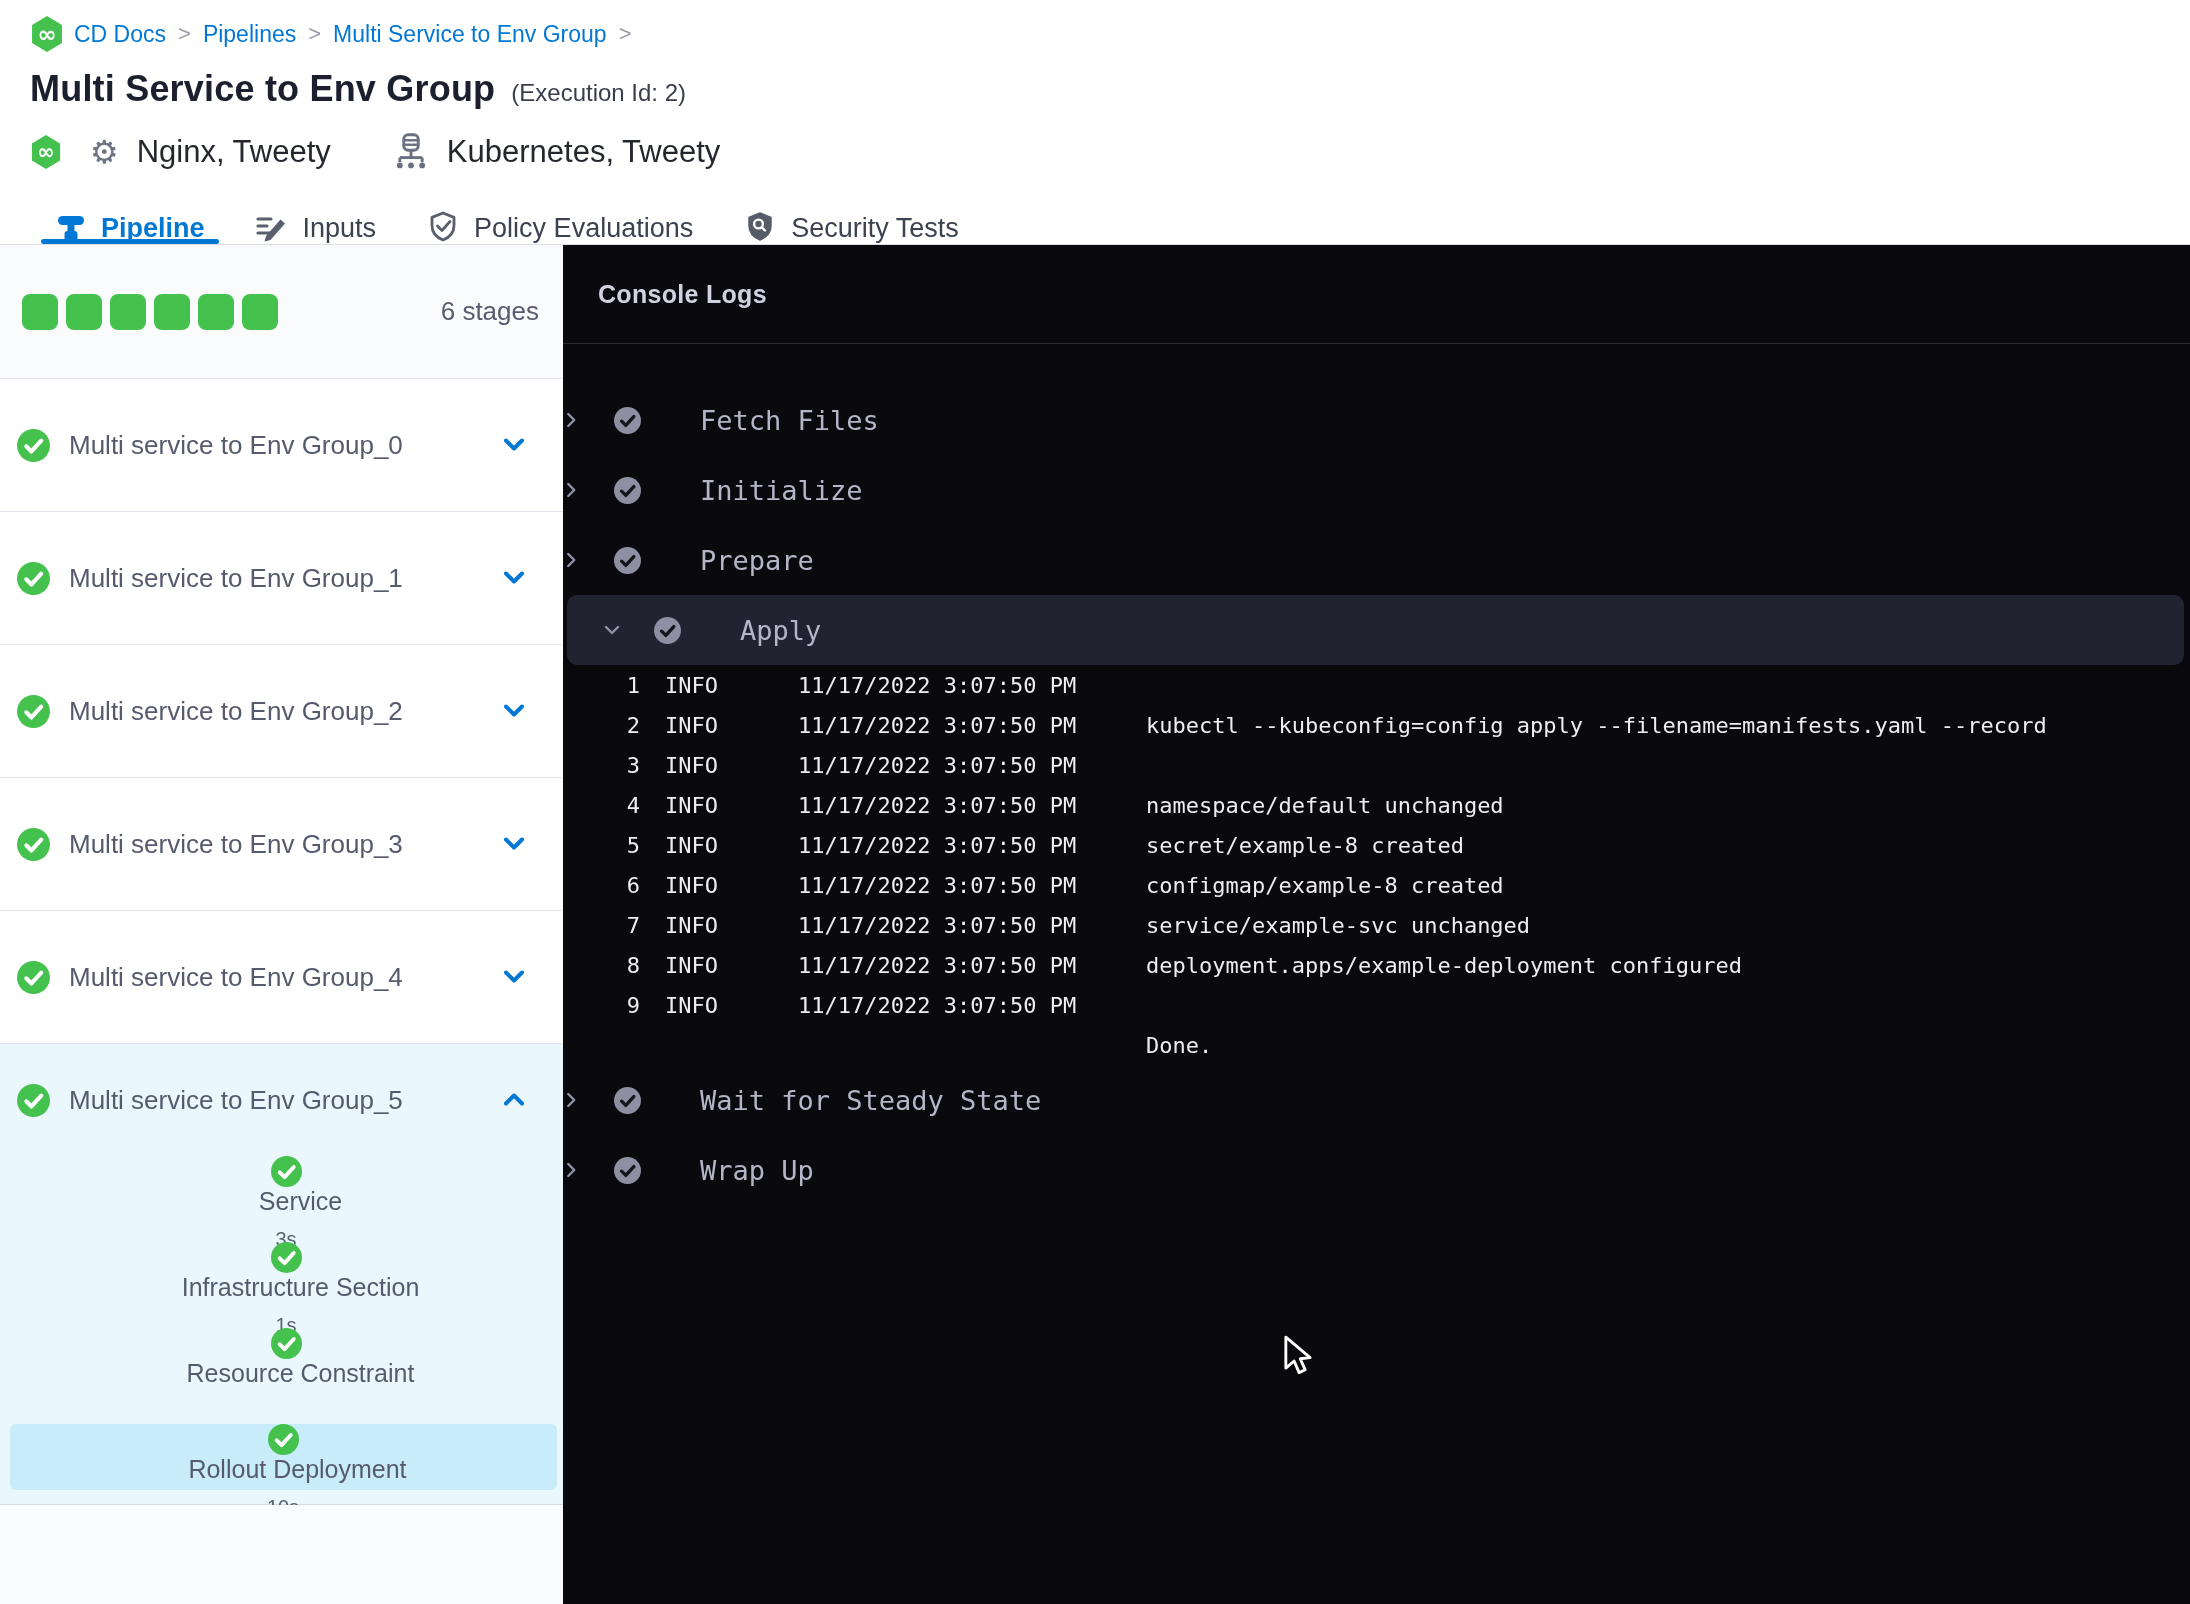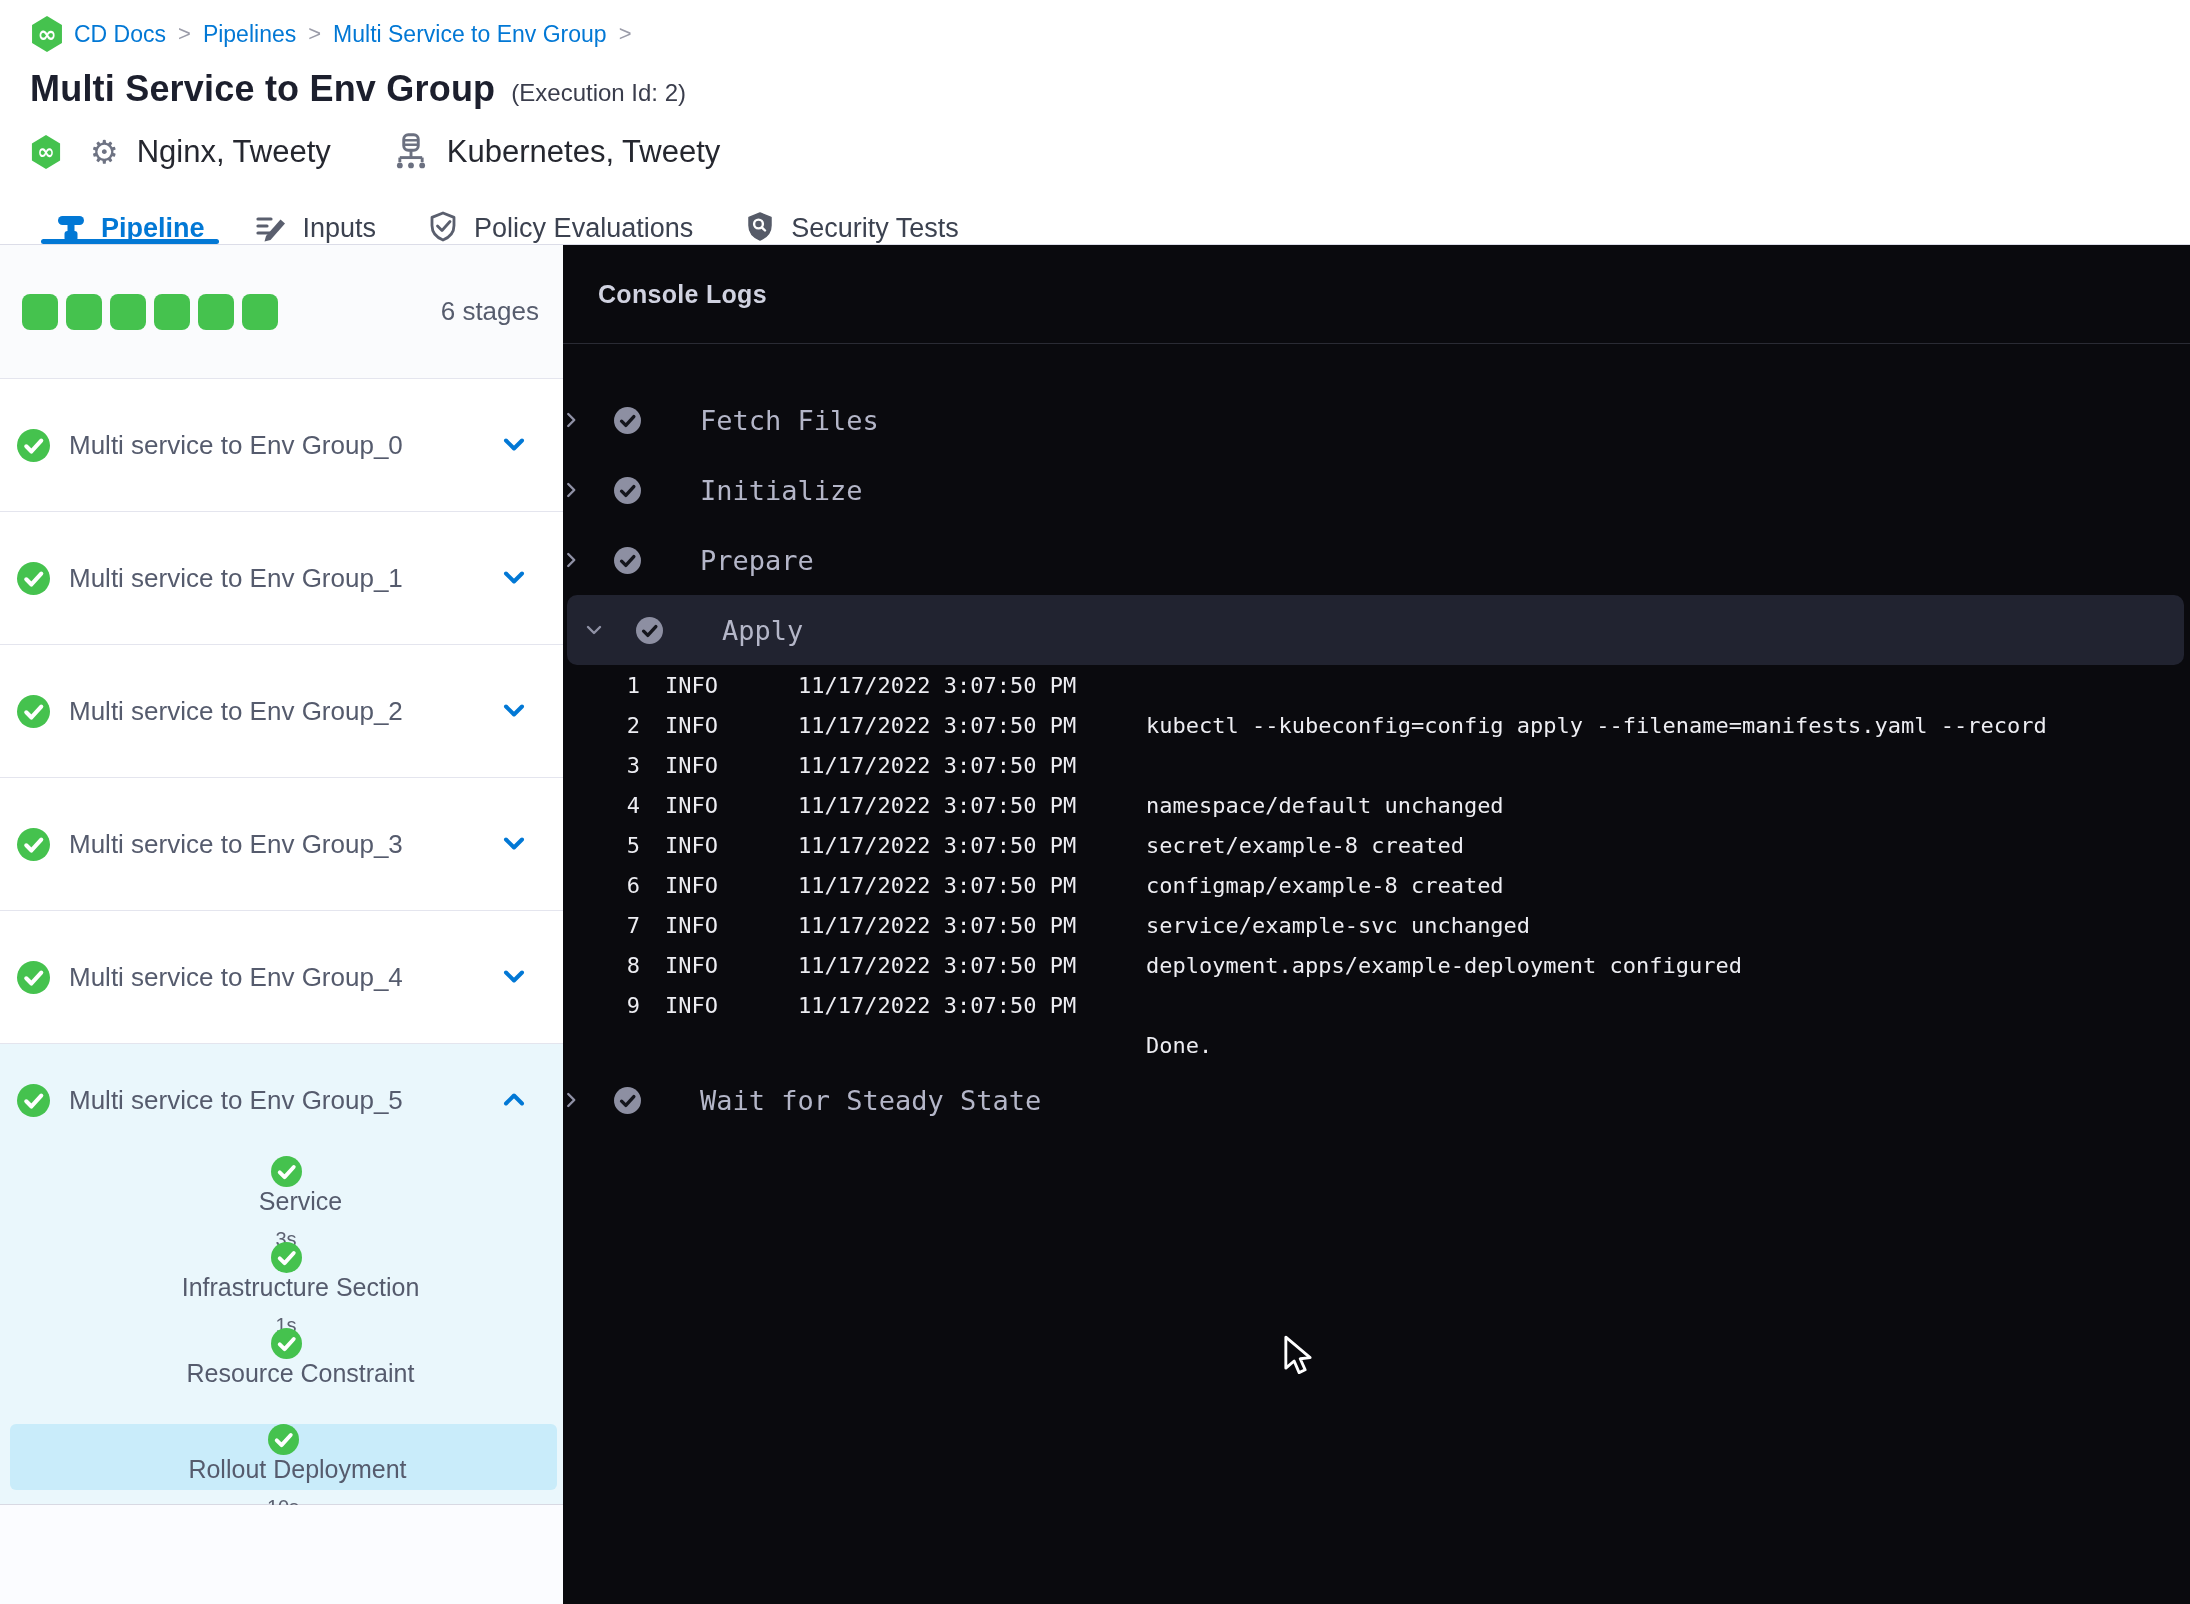--- a/index.html
+++ b/index.html
@@ -65,21 +65,21 @@
   
   .console { flex:1; background:#0a0a0e; position:relative; color:#ededf2; min-width:0; }
   .console-header { height:99px; display:flex; align-items:center; padding-left:35px;
                     border-bottom:1px solid #2a2b34; }
   .console-title { font-size:25px; font-weight:bold; color:#d0d2e0; letter-spacing:.3px; }
   .console-body { padding-top:41px; font-family:"DejaVu Sans Mono", monospace; }
   .cstep { height:70px; display:flex; align-items:center; cursor:pointer; }
   .cstep .cchev { width:18px; flex:0 0 18px; }
   .cstep .cck { margin-left:33px; }
   .cstep .clbl { margin-left:59px; font-size:27px; color:#b4b6c8; }
-  .cstep.open { background:#212330; border-radius:10px; margin:0 6px 0 4px; padding-left:18px; }
+  .cstep.open { background:#212330; border-radius:10px; margin:0 6px 0 4px; padding-left:36px; }
 
   .log { display:grid; grid-template-columns:77px 133px 373px auto; height:40px;
          align-items:center; font-size:22px; color:#ededf2; white-space:pre; }
   .log .n { text-align:right; }
   .log .lvl { padding-left:25px; }
   .log .t { padding-left:25px; }
 
   .cursor { position:absolute; left:720px; top:1090px; }
 </style>
 </head>
@@ -363,20 +363,29 @@
 
         <div class="cstep">
           <svg class="cchev" width="18" height="24" viewBox="0 0 24 24">
               <use href="#chev-right-gray"></use>
             </svg>
           <svg class="cck" width="27" height="27" viewBox="0 0 32 32">
               <use href="#ck-gray"></use>
             </svg>
           <span class="clbl">Wait for Steady State</span>
         </div>
+        <div class="cstep">
+          <svg class="cchev" width="18" height="24" viewBox="0 0 24 24">
+              <use href="#chev-right-gray"></use>
+            </svg>
+          <svg class="cck" width="27" height="27" viewBox="0 0 32 32">
+              <use href="#ck-gray"></use>
+            </svg>
+          <span class="clbl">Wrap Up</span>
+        </div>
       </div>
 
       <svg class="cursor" width="30" height="42" viewBox="0 0 26 38">
         <path d="M2 2 L2 30 L9.5 23.5 L14 34 L19.5 31.5 L15 21.5 L24 20.5 Z" fill="#0a0a0e" stroke="#fff" stroke-width="2.6" stroke-linejoin="round"></path>
       </svg>
     </section>
   </div>
 </div>
 
 </body></html>

